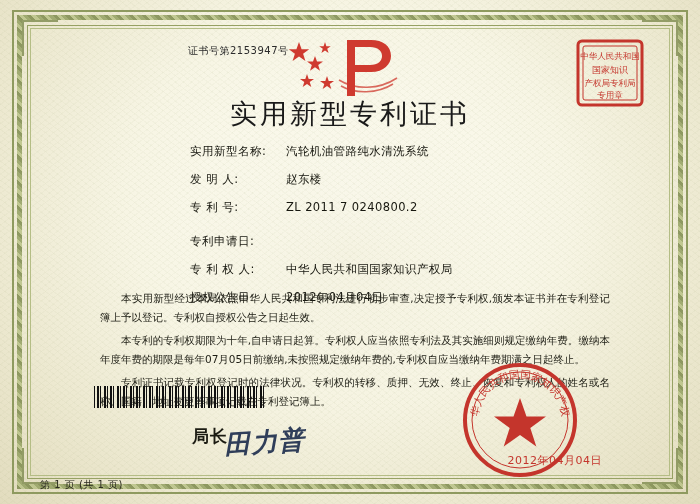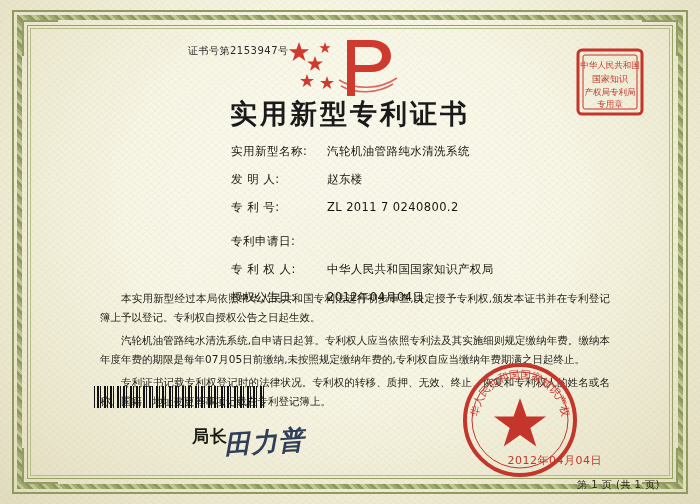--- a/index.html
+++ b/index.html
@@ -103,34 +103,34 @@
     top: 2px;
     width: 130px;
     height: 66px;
   }
   .emblem svg { display: block; }
 
   
   .seal-top {
     position: absolute;
     right: 14px;
-    top: 12px;
+    top: 3px;
     width: 72px;
     height: 72px;
   }
   .seal-top svg { display:block; }
 
   
   .title {
     position: absolute;
     top: 62px;
     left: 0; right: 0;
     text-align: center;
     font-size: 27px;
-    font-weight: bold;
+    font-weight: normal;
     letter-spacing: 3px;
     color: #1a1a1a;
     font-family: "DejaVu Sans", sans-serif;
   }
 
   
   .fields {
     position: absolute;
     top: 110px;
     left: 150px;
@@ -141,21 +141,20 @@
     align-items: baseline;
     margin-bottom: 13px;
     font-size: 11.5px;
     color: #17170f;
     white-space: nowrap;
   }
   .field-label {
     width: 96px;
     flex: 0 0 96px;
     letter-spacing: 0.5px;
-    margin-left: 41px;
   }
   .field-value {
     letter-spacing: 0.4px;
   }
   .field-row.gap-lg { margin-bottom: 19px; }
 
   
   .para-block {
     position: absolute;
     top: 255px;
@@ -226,21 +225,21 @@
     color: #c4352c;
     letter-spacing: .5px;
     font-family: "DejaVu Sans", sans-serif;
   }
 
   
   .footer-page {
     position: absolute;
     left: 0; right: 0;
     bottom: -22px;
-    text-align: right;
+    text-align: left;
     font-size: 10px;
     color: #2a2a1e;
     letter-spacing: .5px;
   }
 
   
   .wm {
     position: absolute;
     left: 50%; top: 50%;
     transform: translate(-50%,-50%);
@@ -323,21 +322,21 @@
         <span class="field-value">中华人民共和国国家知识产权局</span>
       </div>
       <div class="field-row">
         <span class="field-label">授权公告日:</span>
         <span class="field-value">2012年04月04日</span>
       </div>
     </div>
 
     <div class="para-block">
       <p>本实用新型经过本局依照中华人民共和国专利法进行初步审查,决定授予专利权,颁发本证书并在专利登记簿上予以登记。专利权自授权公告之日起生效。</p>
-      <p>汽轮机油管路纯水清洗系统,自申请日起算。专利权人应当依照专利法及其实施细则规定缴纳年费。缴纳本年度年费的期限是每年07月05日前缴纳,未按照规定缴纳年费的,专利权自应当缴纳年费期满之日起终止。</p>
+      <p>本专利的专利权期限为十年,自申请日起算。专利权人应当依照专利法及其实施细则规定缴纳年费。缴纳本年度年费的期限是每年07月05日前缴纳,未按照规定缴纳年费的,专利权自应当缴纳年费期满之日起终止。</p>
       <p>专利证书记载专利权登记时的法律状况。专利权的转移、质押、无效、终止、恢复和专利权人的姓名或名称、国籍、地址变更等事项记载在专利登记簿上。</p>
     </div>
 
     <div class="barcode"></div>
 
     <div class="sig-label">局长</div>
     <div class="sig-hand">田力普</div>
 
     <div class="seal-main">
       <svg width="124" height="124" viewBox="0 0 124 124">

